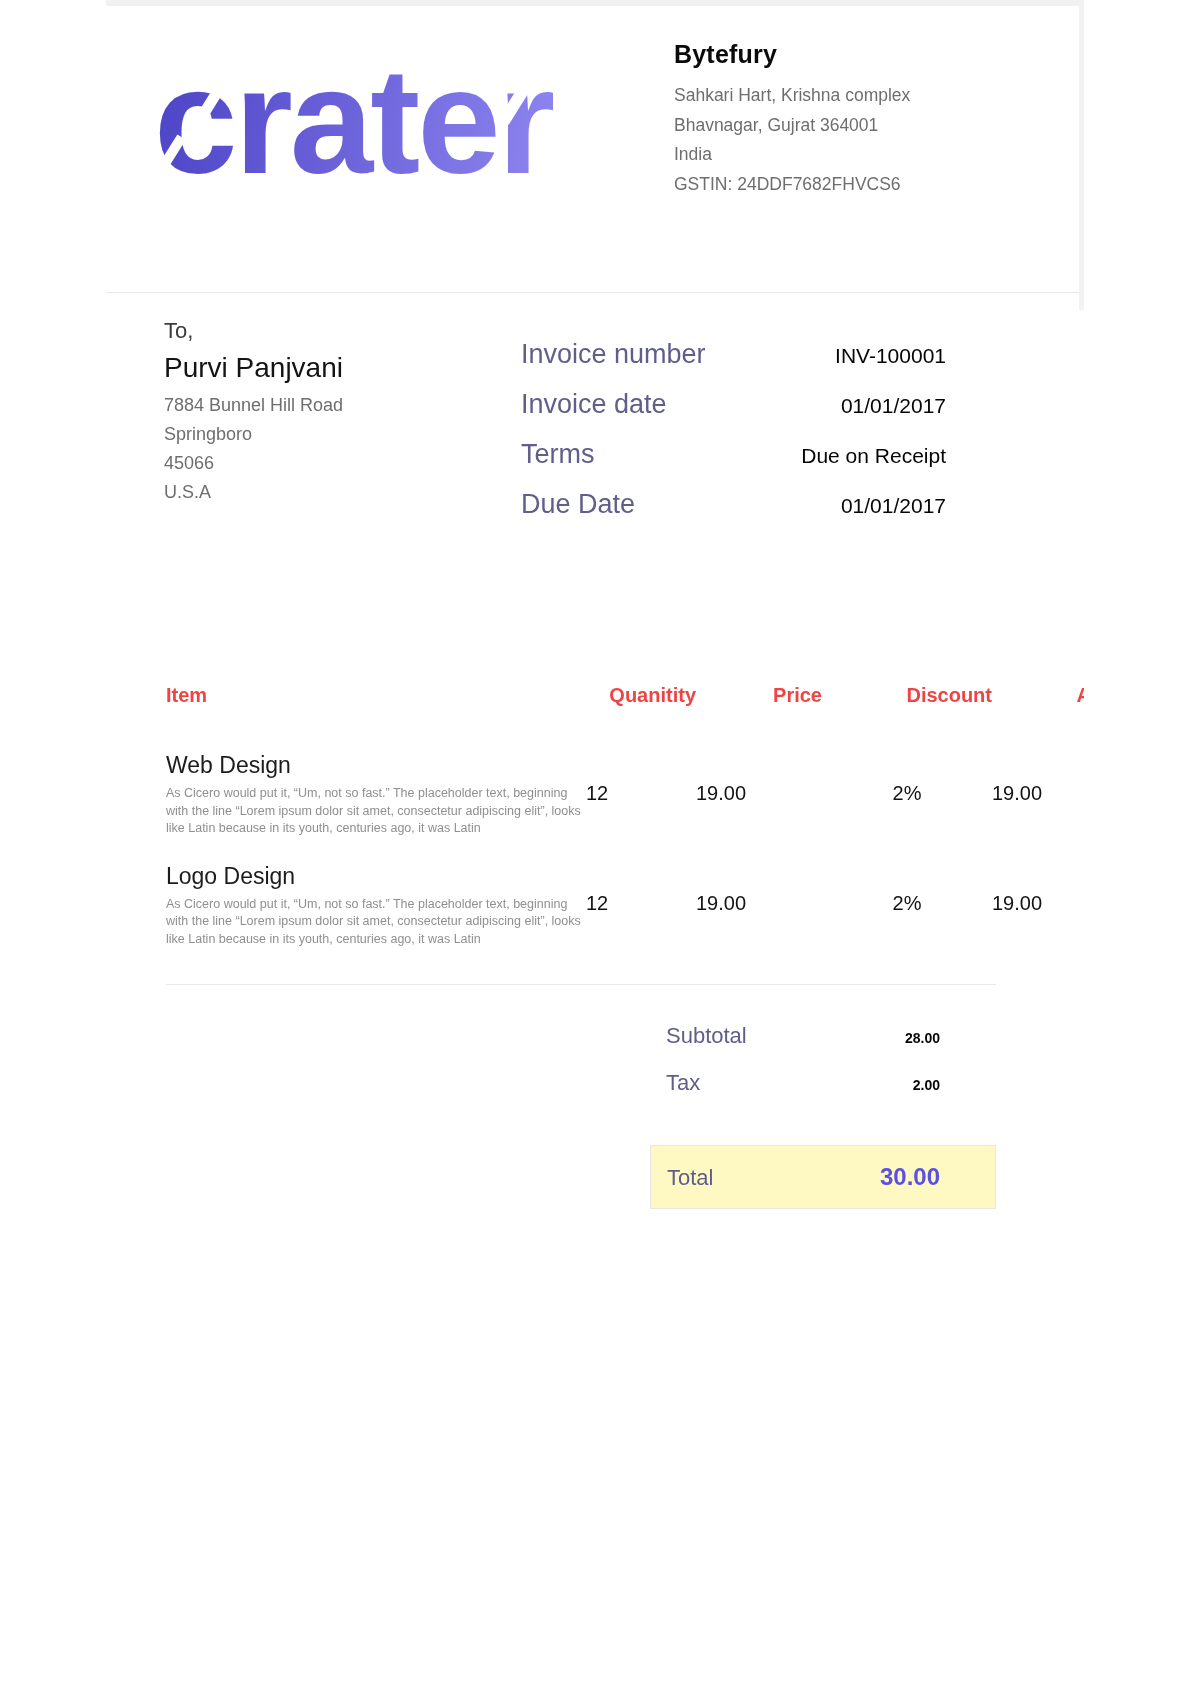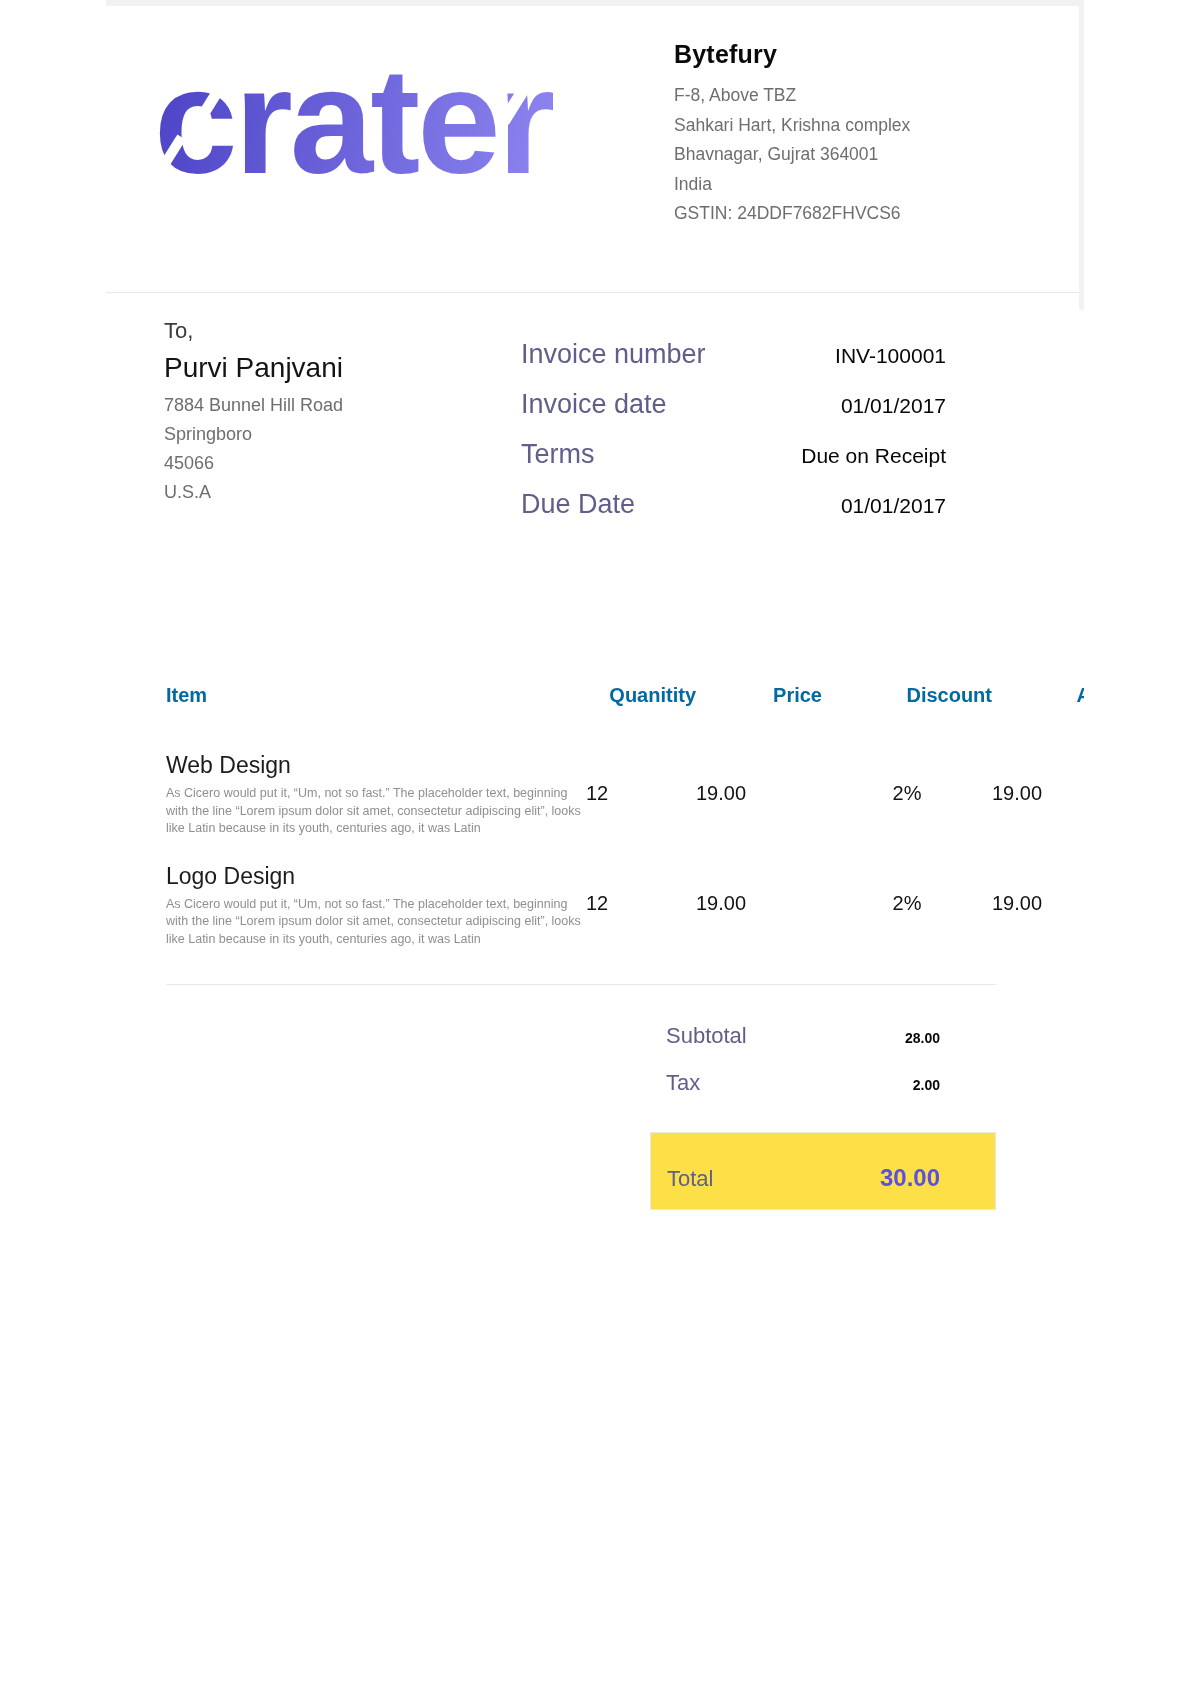--- a/index.html
+++ b/index.html
@@ -38,61 +38,60 @@
   .meta { width:475px; margin-top:24px; }
   .meta-row { display:flex; justify-content:space-between; align-items:baseline; margin-bottom:19px; }
   .meta-label { font-size:27px; color:#605e8a; }
   .meta-value { font-size:21px; font-weight:500; color:#060606; padding-right:50px; }
 
   
   .items { padding:0 88px 0 60px; margin-top:145px; }
   table.items-table { width:100%; border-collapse:collapse; table-layout:fixed; }
   col.c-item { width:420px; } col.c-qty { width:110px; } col.c-price { width:126px; }
   col.c-disc { width:170px; } col.c-amt { width:216px; }
-  th { font-size:20px; font-weight:700; color:#0369a1; text-align:right; padding:0 0 20px 0; }
+  th { font-size:20px; font-weight:700; color:#ef4444; text-align:right; padding:0 0 20px 0; }
   th.h-item { text-align:left; }
   th.h-amount, td.v-amount { padding-right:56px; }
   tr.item-row td { padding-top:22px; vertical-align:middle; font-size:20px; color:#131313; text-align:left; }
   tr.item-row td.cell-item { text-align:left; vertical-align:top; }
   tr.item-row td.v-discount { text-align:center; }
   .item-name { font-size:23px; color:#1c1c1c; line-height:32px; }
   .item-desc { margin-top:4px; width:418px; font-size:12.5px; line-height:17.5px; color:#8f8f8f; }
   .table-divider { border-bottom:1px solid #e9e9e9; margin-top:36px; }
 
   
   .totals { display:flex; justify-content:flex-end; padding-right:88px; margin-top:38px; }
   .totals-block { width:346px; }
   .trow { display:flex; justify-content:space-between; align-items:baseline;
           padding:0 56px 0 16px; margin-bottom:21px; }
   .trow-label { font-size:22px; color:#605e8a; }
   .trow-value { font-size:14px; font-weight:700; color:#070707; }
-  .total-box { margin-top:36px; border:1px solid #e7e7e7; background:#fde047;
+  .total-box { margin-top:49px; border:1px solid #e7e7e7; background:#fef9c3;
                display:flex; justify-content:space-between; align-items:baseline;
-               padding:31px 55px 17px 16px; }
+               padding:17px 55px 17px 16px; }
   .total-label { font-size:22px; color:#605e8a; }
   .total-value { font-size:24px; font-weight:700; color:#5b50e4; }
 </style>
 </head>
 <body>
 
 <div class="page">
   <div class="top-strip"></div>
   <div class="right-strip"></div>
 
   <header class="header">
     <div class="logo">
       <span class="logo-text">crater</span>
       <span class="logo-cut cut-1"></span>
       <span class="logo-cut cut-2"></span>
       <span class="logo-cut cut-3"></span>
     </div>
     <div class="company">
       <div class="company-name">Bytefury</div>
       <div class="company-address">
-        <div>F-8, Above TBZ</div>
         <div>Sahkari Hart, Krishna complex</div>
         <div>Bhavnagar, Gujrat 364001</div>
         <div>India</div>
         <div>GSTIN: 24DDF7682FHVCS6</div>
       </div>
     </div>
   </header>
 
   <section class="parties">
     <div class="bill-to">

